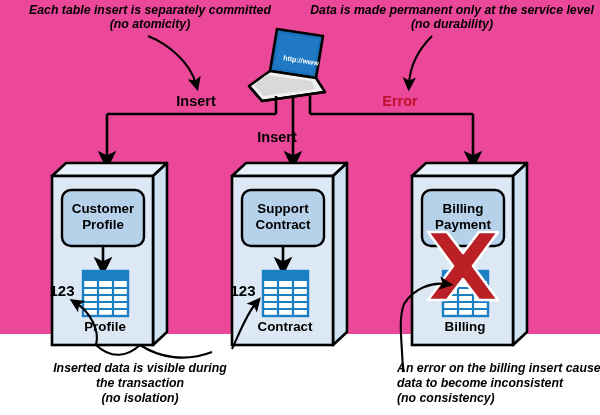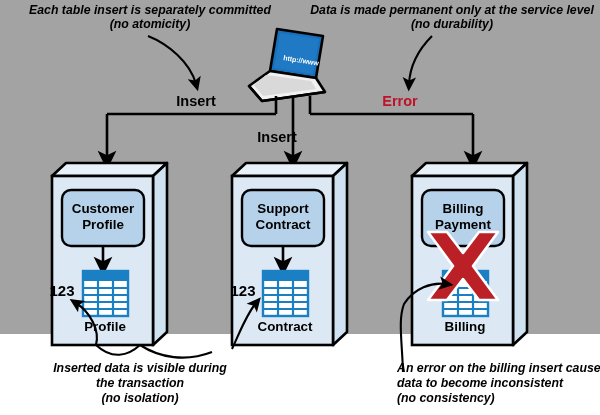--- a/index.html
+++ b/index.html
@@ -1,17 +1,17 @@
 <!DOCTYPE html>
 <html><head>
 <meta charset="utf-8">
 <style>
   html,body{margin:0;padding:0;background:#ffffff;}
   body{width:600px;height:415px;overflow:hidden;font-family:"Liberation Sans",sans-serif;}
-  #stage{position:relative;width:600px;height:334px;background:#a3a3a3;}
+  #stage{position:relative;width:600px;height:334px;background:#ec4899;}
   #stage svg{position:absolute;left:0;top:0;}
   .cap{font-family:"Liberation Sans",sans-serif;font-style:italic;font-weight:bold;font-size:12.3px;fill:#000;}
   .lbl{font-family:"Liberation Sans",sans-serif;font-weight:bold;font-size:14.5px;fill:#000;}
   .lbl-err{font-family:"Liberation Sans",sans-serif;font-weight:bold;font-size:14.5px;fill:#c0122a;}
   .boxttl{font-family:"Liberation Sans",sans-serif;font-weight:bold;font-size:13.4px;fill:#000;}
   .tbllbl{font-family:"Liberation Sans",sans-serif;font-weight:bold;font-size:13.4px;fill:#000;}
   .num{font-family:"Liberation Sans",sans-serif;font-weight:bold;font-size:15px;fill:#000;}
   .screentxt{font-family:"Liberation Sans",sans-serif;font-weight:bold;font-size:7px;fill:#ffffff;}
 </style>
 </head>

